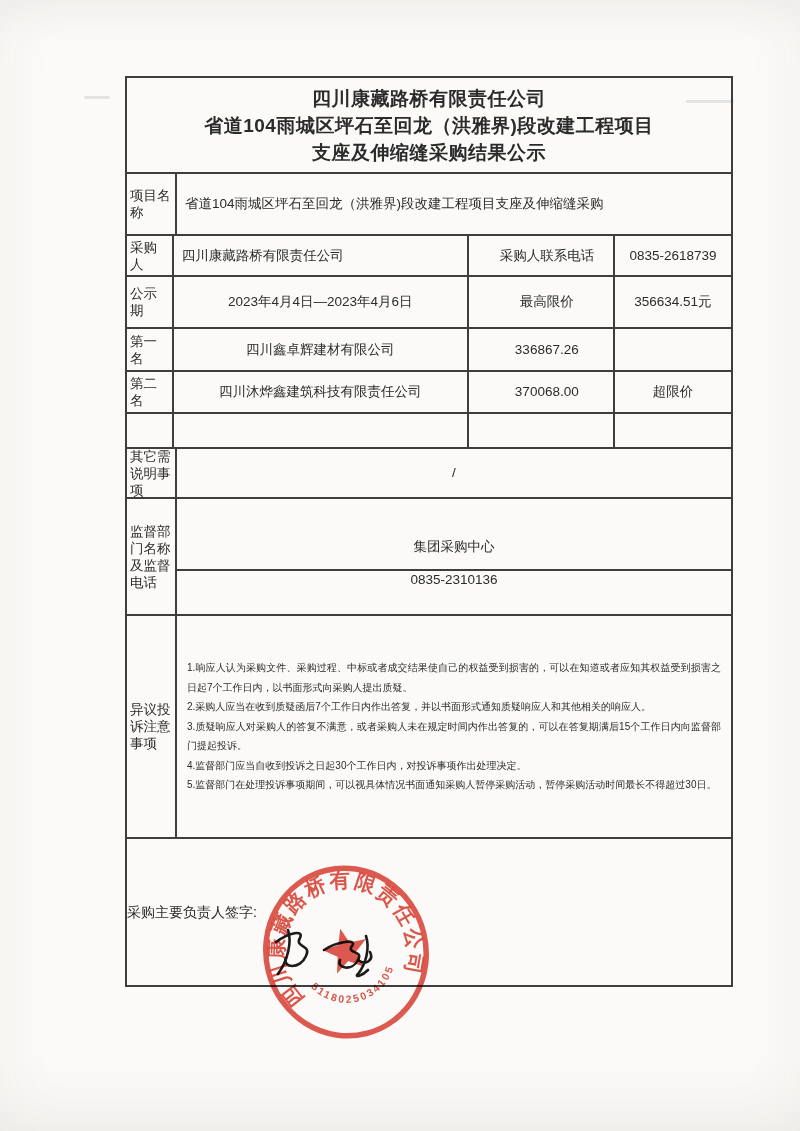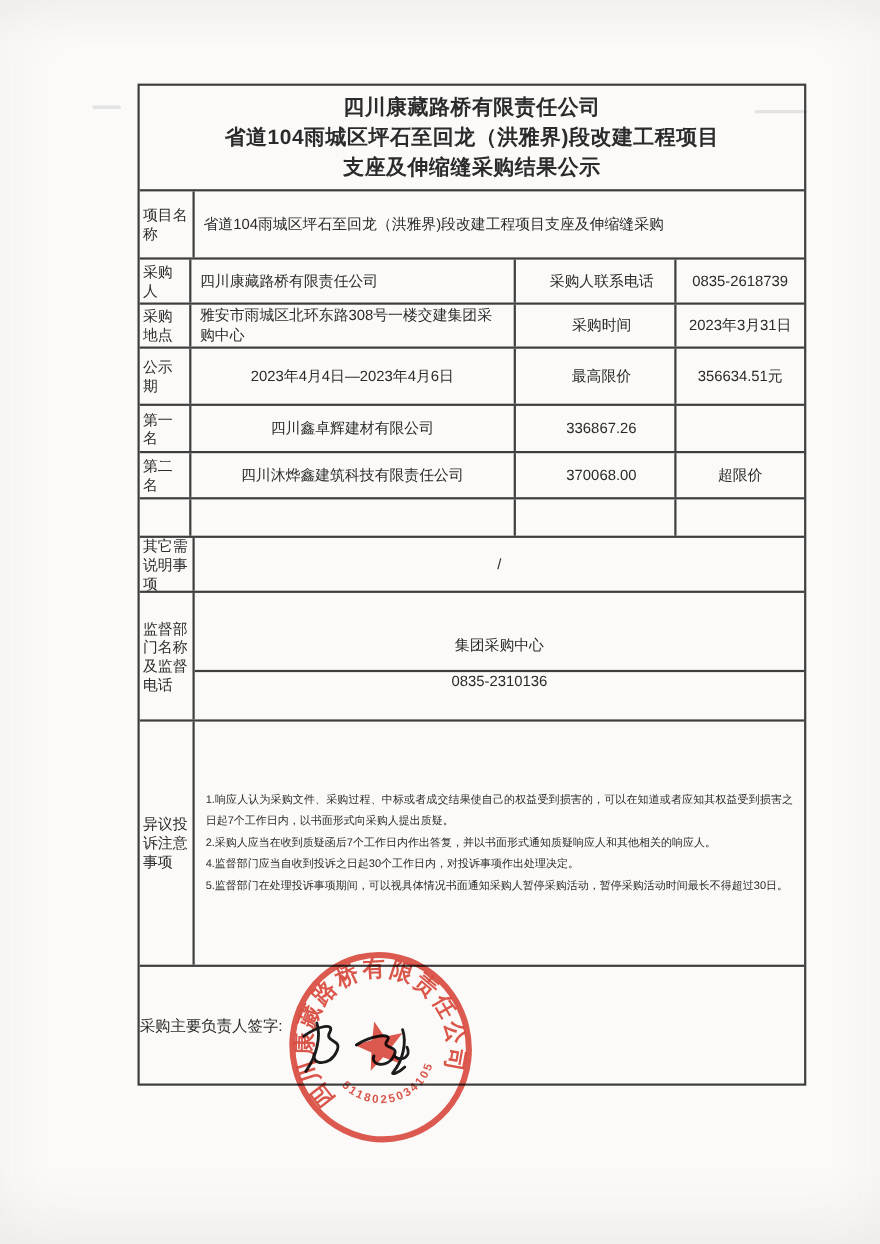--- a/index.html
+++ b/index.html
@@ -83,26 +83,20 @@
       <div class="cell cmerged left end">省道104雨城区坪石至回龙（洪雅界)段改建工程项目支座及伸缩缝采购</div>
     </div>
 
     <div class="row" style="height:41px">
       <div class="cell c1">采购人</div>
       <div class="cell c2 left">四川康藏路桥有限责任公司</div>
       <div class="cell c3 center">采购人联系电话</div>
       <div class="cell c4 center end">0835-2618739</div>
     </div>
 
-    <div class="row" style="height:40px">
-      <div class="cell c1">采购地点</div>
-      <div class="cell c2 left">雅安市雨城区北环东路308号一楼交建集团采购中心</div>
-      <div class="cell c3 center">采购时间</div>
-      <div class="cell c4 center end">2023年3月31日</div>
-    </div>
 
     <div class="row" style="height:52px">
       <div class="cell c1">公示期</div>
       <div class="cell c2 center">2023年4月4日—2023年4月6日</div>
       <div class="cell c3 center">最高限价</div>
       <div class="cell c4 center end">356634.51元</div>
     </div>
 
 
     <div class="row" style="height:43px">
@@ -140,20 +134,21 @@
         </div>
       </div>
     </div>
 
     <div class="row" style="height:223px">
       <div class="cell c1">异议投诉注意事项</div>
       <div class="cell cmerged end" style="padding:0;">
         <div class="obj-block">
           <div>1.响应人认为采购文件、采购过程、中标或者成交结果使自己的权益受到损害的，可以在知道或者应知其权益受到损害之日起7个工作日内，以书面形式向采购人提出质疑。</div>
           <div>2.采购人应当在收到质疑函后7个工作日内作出答复，并以书面形式通知质疑响应人和其他相关的响应人。</div>
+          <div>3.质疑响应人对采购人的答复不满意，或者采购人未在规定时间内作出答复的，可以在答复期满后15个工作日内向监督部门提起投诉。</div>
           <div>4.监督部门应当自收到投诉之日起30个工作日内，对投诉事项作出处理决定。</div>
           <div>5.监督部门在处理投诉事项期间，可以视具体情况书面通知采购人暂停采购活动，暂停采购活动时间最长不得超过30日。</div>
         </div>
       </div>
     </div>
 
     <div class="row last sign-row">
       <div class="cell cfull end sign-label" style="border-right:none;">采购主要负责人签字:</div>
     </div>
 

